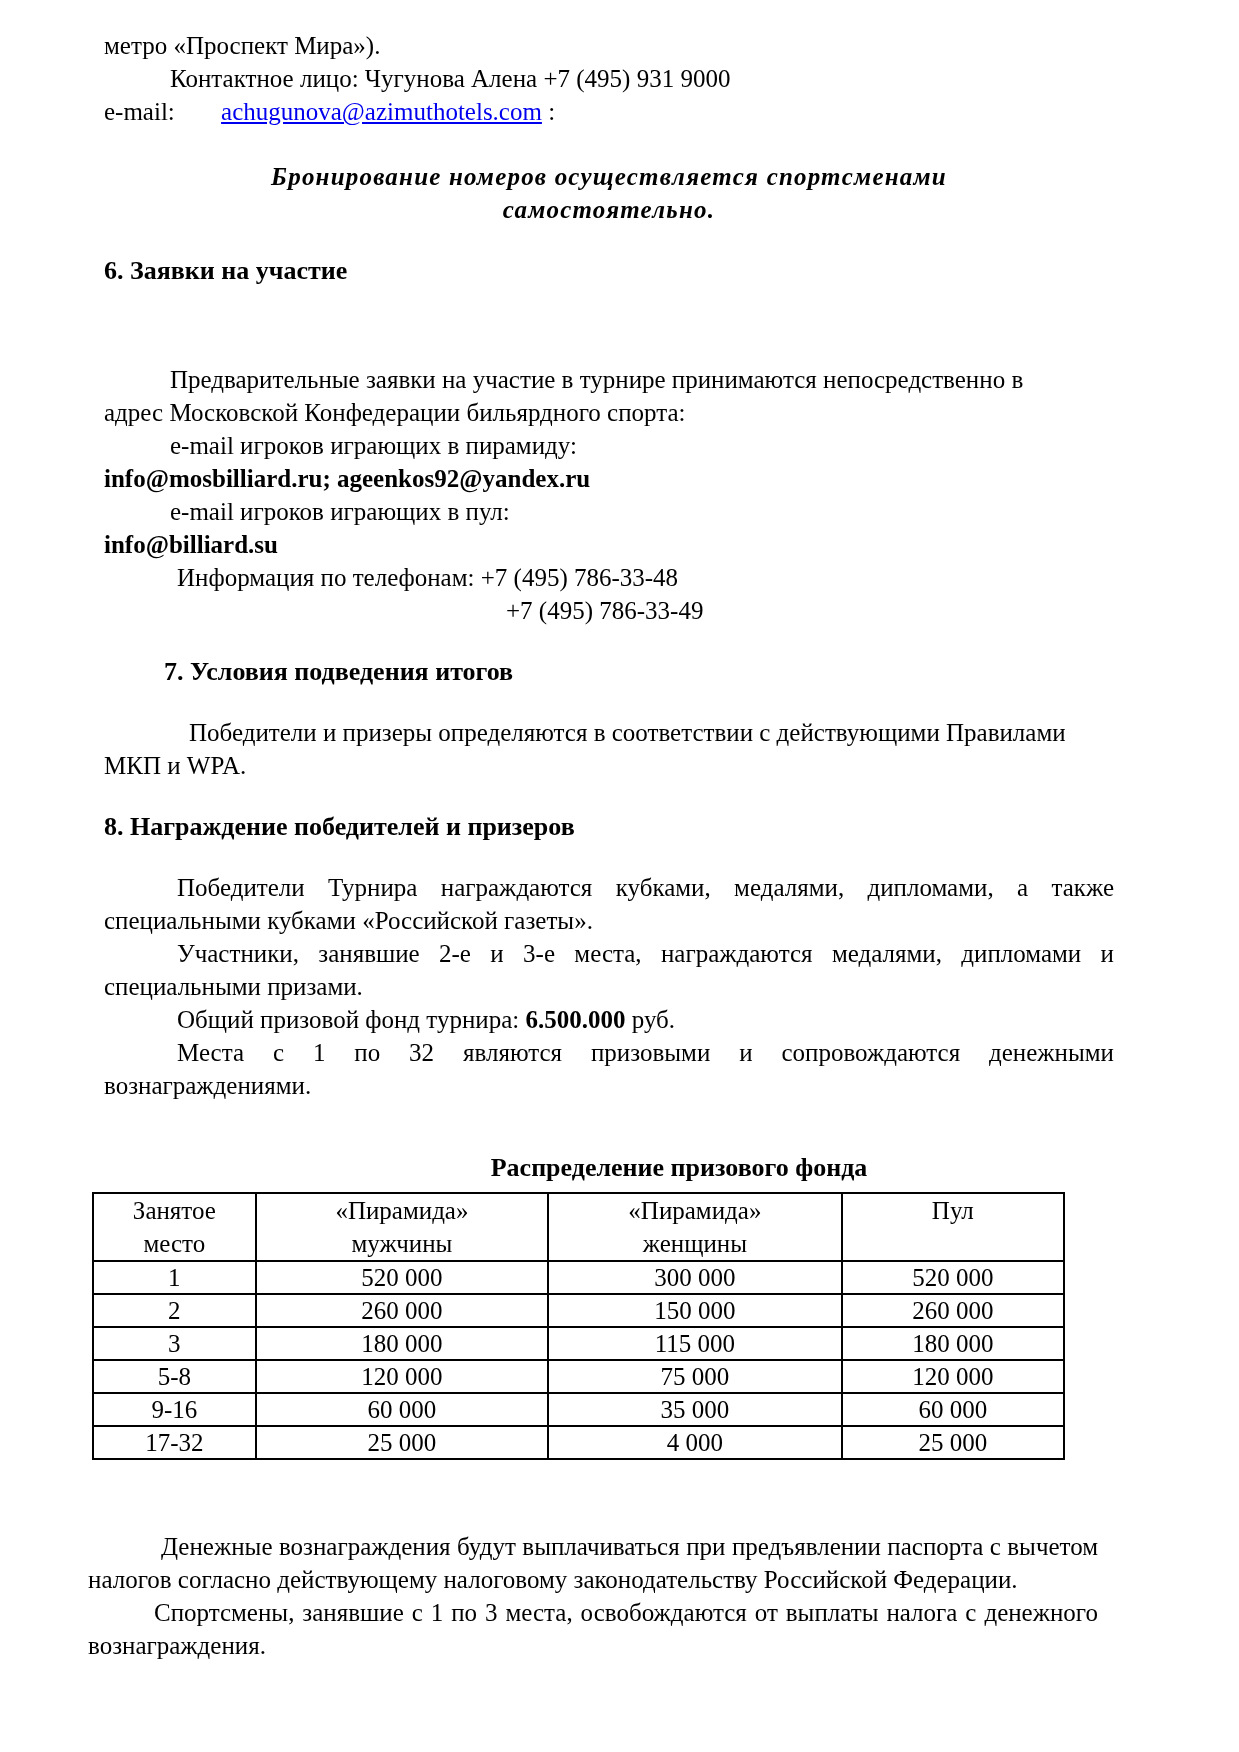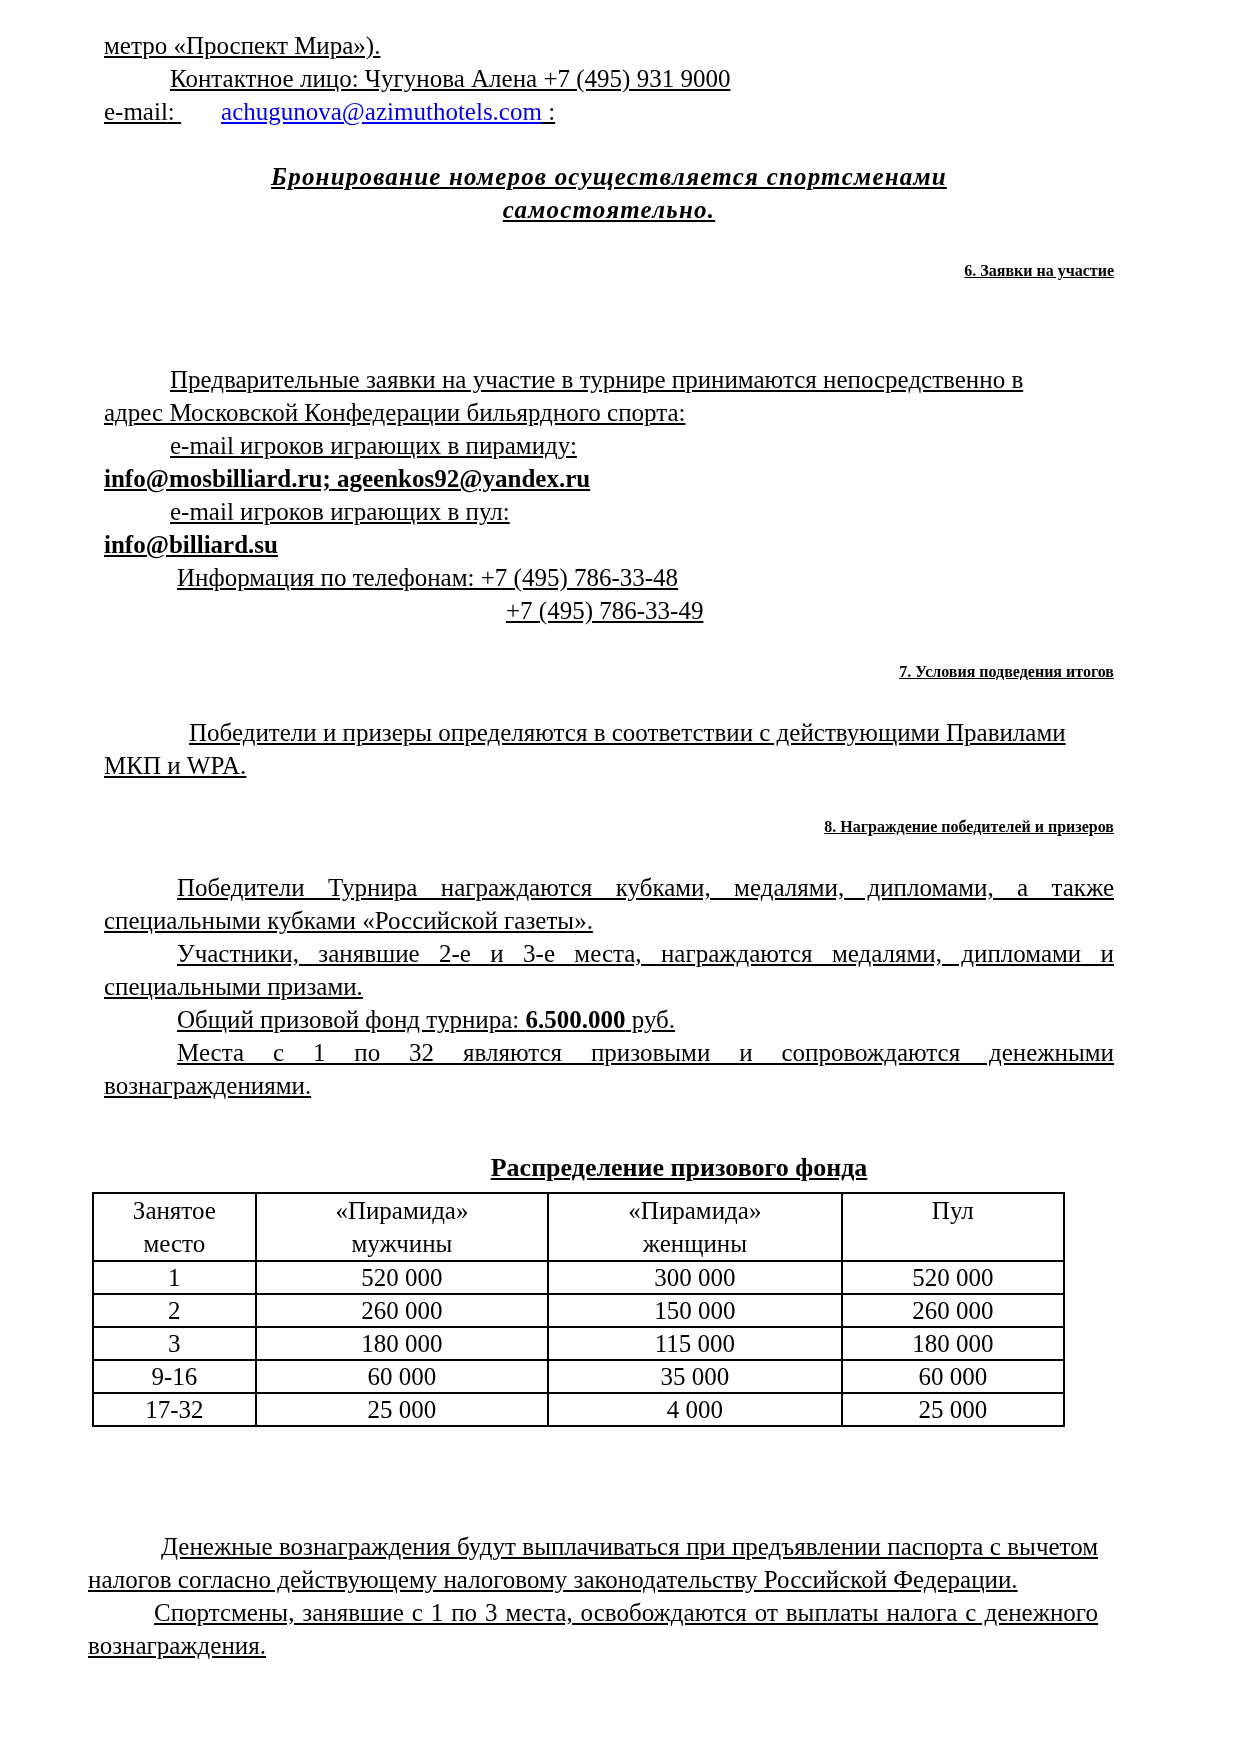--- a/index.html
+++ b/index.html
@@ -18,43 +18,42 @@
       line-height: 33px;
     }
     .page {
       position: absolute;
       left: 104px;
       top: 29px;
       width: 1010px;
     }
     p {
       margin: 0;
-      text-decoration: underline;
     }
     .indent { text-indent: 66px; }
     .indent-sm { text-indent: 73px; }
     .justify { text-align: justify; text-align-last: left; }
     .center { text-align: center; }
     .bold { font-weight: bold; }
     .italic-bold {
       font-weight: bold;
       font-style: italic;
       letter-spacing: 1.2px;
     }
     a.link {
       color: #0000ee;
       text-decoration: underline;
       margin-left: 40px;
     }
     .gap-s { height: 28px; }
     .gap-m { height: 32px; }
     .heading {
       font-weight: bold;
-      text-align: right;
-      font-size: 16px;
+      text-align: left;
+      font-size: 26px;
     }
     .phone-2 {
       padding-left: 400px;
     }
 
     table.prize {
       position: absolute;
       left: 92px;
       top: 1192px;
       width: 973px;
@@ -164,20 +163,26 @@
       <td>150 000</td>
       <td>260 000</td>
     </tr>
     <tr>
       <td>3</td>
       <td>180 000</td>
       <td>115 000</td>
       <td>180 000</td>
     </tr>
     <tr>
+      <td>5-8</td>
+      <td>120 000</td>
+      <td>75 000</td>
+      <td>120 000</td>
+    </tr>
+    <tr>
       <td>9-16</td>
       <td>60 000</td>
       <td>35 000</td>
       <td>60 000</td>
     </tr>
     <tr>
       <td>17-32</td>
       <td>25 000</td>
       <td>4 000</td>
       <td>25 000</td>

